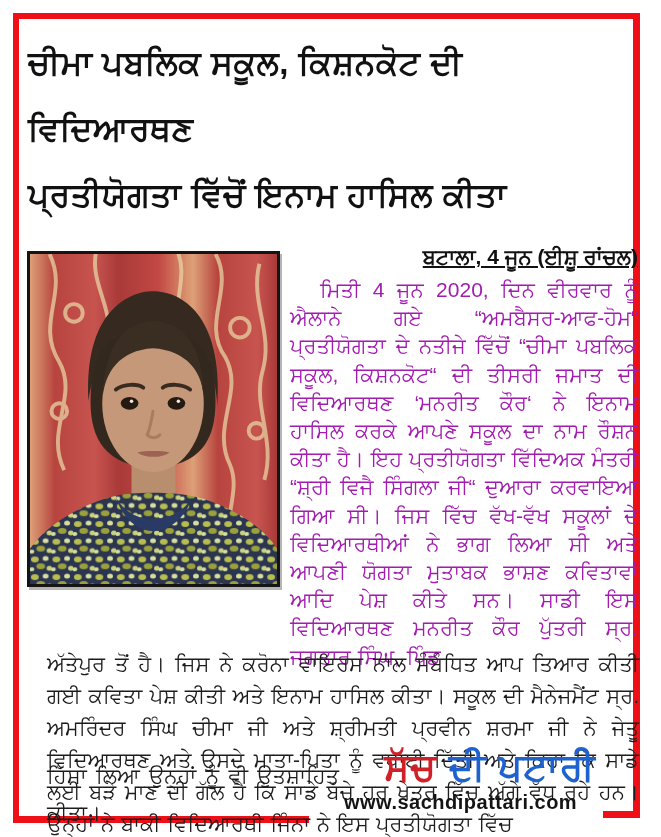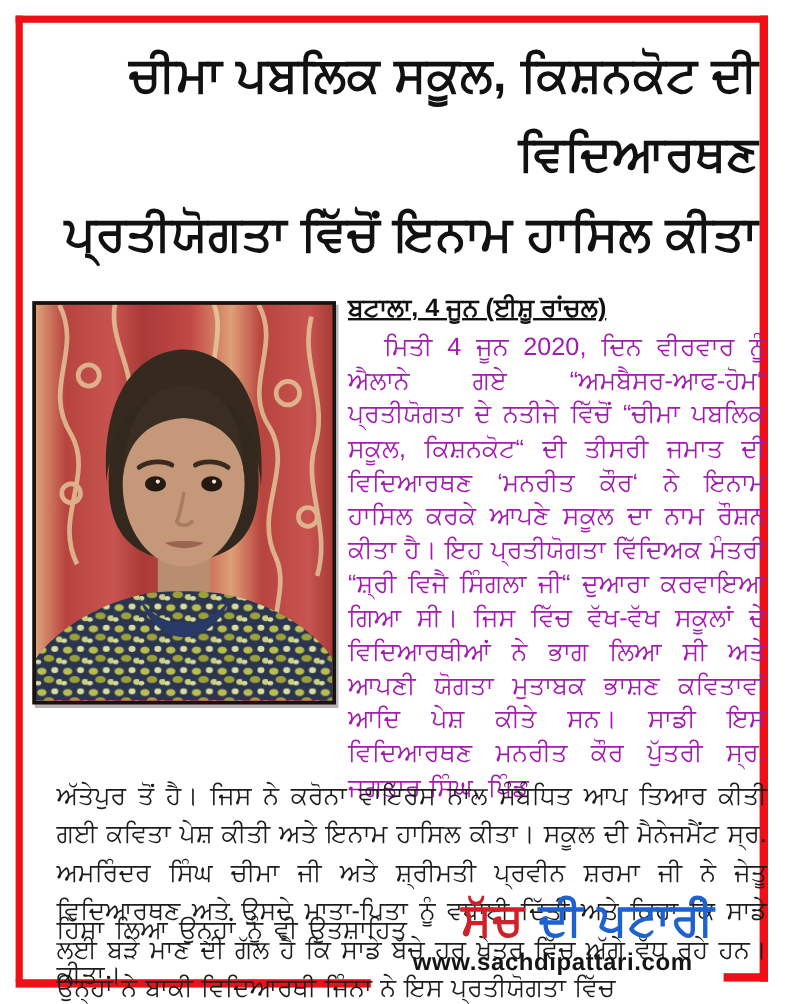--- a/index.html
+++ b/index.html
@@ -25,44 +25,44 @@
     width: 296px; height: 7px; background: #ee1016;
   }
   .frame-bottom-right {
     position: absolute; left: 603px; top: 811px;
     width: 37px; height: 7px; background: #ee1016;
   }
 
   
   .headline {
     position: absolute; left: 28px; top: 30px; width: 604px;
-    text-align: right;
+    text-align: left;
     font-weight: 800;
-    font-size: 40px;
+    font-size: 33px;
     line-height: 66px;
     letter-spacing: 0.5px;
     color: #111111;
   }
   .headline .hl-red { color: #d91c1c; }
 
   
   .photo {
     position: absolute; left: 27px; top: 251px;
     width: 253px; height: 336px;
     border: 3px solid #141414;
     background: #b8443f;
     box-shadow: 2px 3px 0 rgba(120,120,120,0.55);
     overflow: hidden;
   }
   .photo svg { display: block; width: 100%; height: 100%; }
 
   
   .dateline {
     position: absolute; left: 290px; top: 245px; width: 348px;
-    text-align: left;
+    text-align: right;
     font-weight: 700;
     font-size: 21px;
     text-decoration: underline;
     color: #111111;
     white-space: nowrap;
   }
 
   
   .col-text {
     position: absolute; left: 290px; top: 276px; width: 348px;

